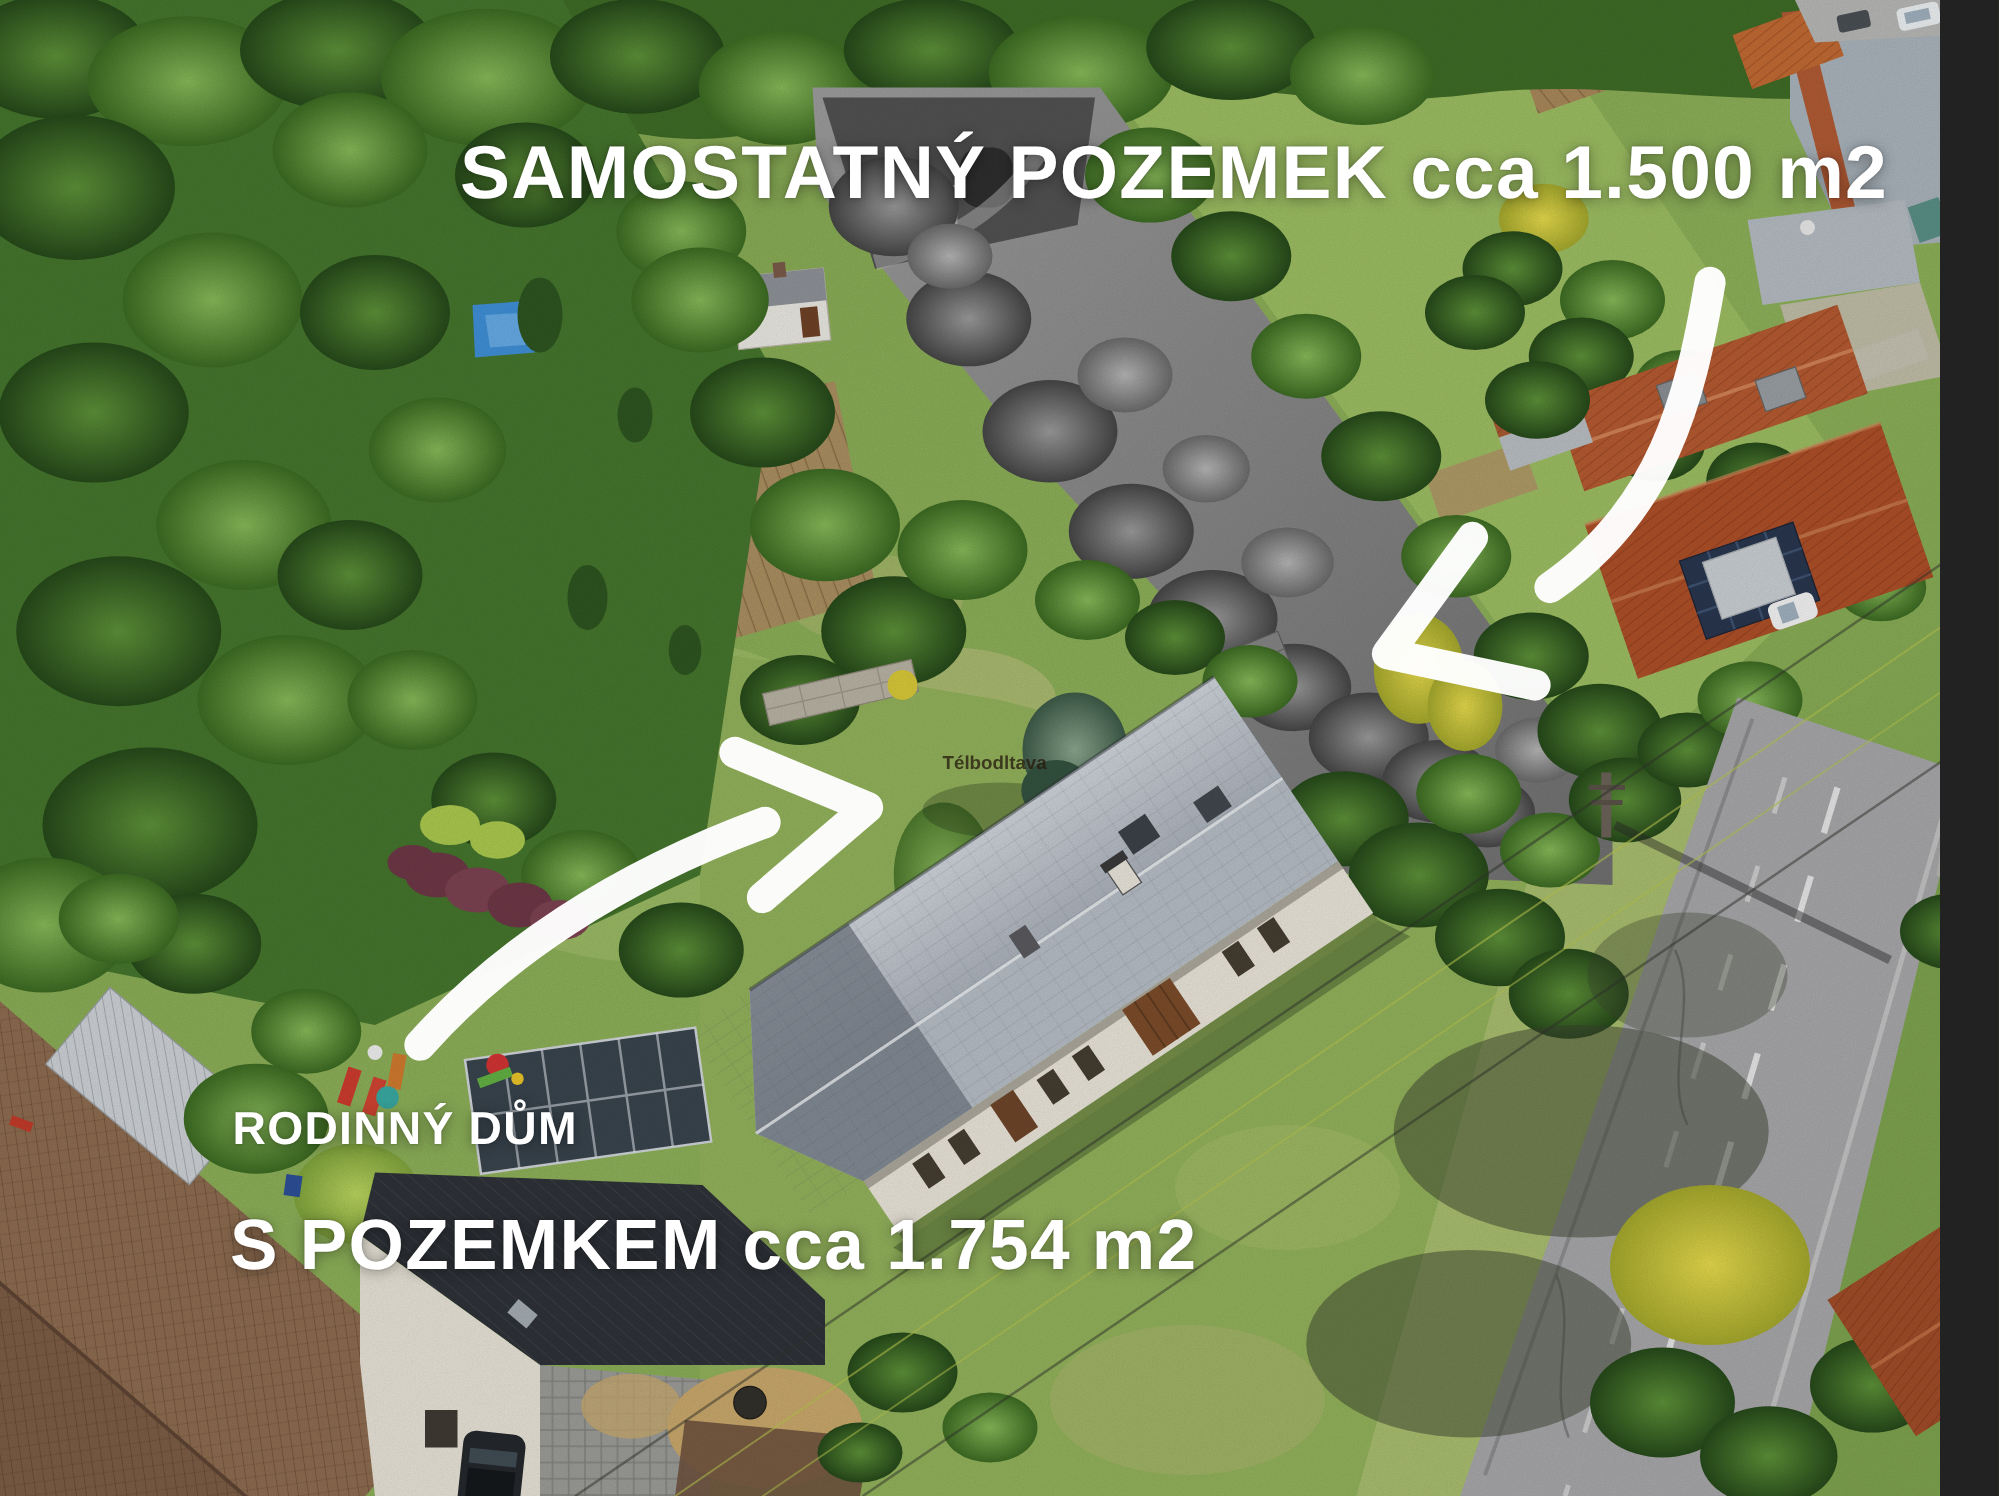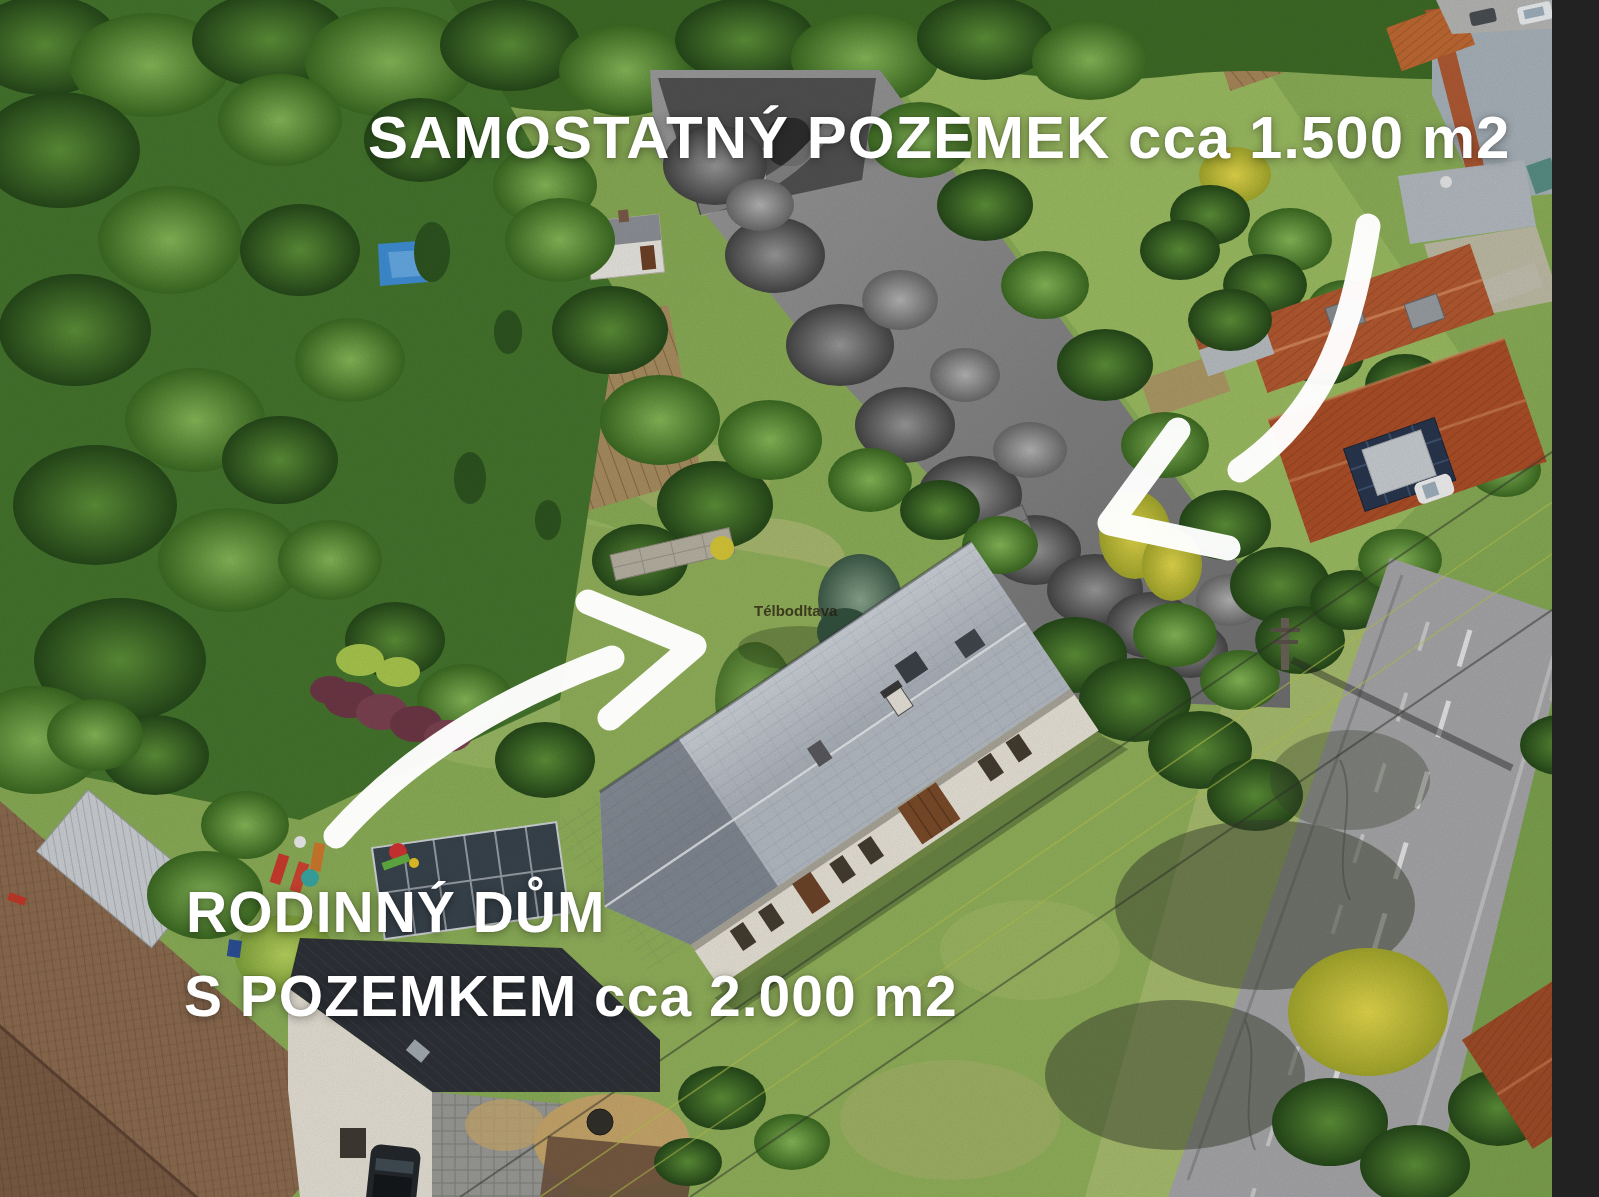--- a/index.html
+++ b/index.html
@@ -2,21 +2,21 @@
 <html><head>
 <meta charset="utf-8">
 <style>
   html,body{margin:0;padding:0;background:#222;}
   .stage{position:relative;width:1552px;height:1197px;overflow:hidden;
          font-family:"Liberation Sans","DejaVu Sans",sans-serif;background:#7fa24e;}
   .stage svg{position:absolute;left:0;top:0;width:1599px;height:1197px;display:block;}
   .ov{position:absolute;color:#fff;font-weight:700;white-space:nowrap;line-height:1;
       letter-spacing:1px;text-shadow:0 2px 10px rgba(0,0,0,.35),0 0 2px rgba(0,0,0,.25);}
   .ov-top{left:368px;top:108px;font-size:60px;}
-  .ov-l1{left:186px;top:884px;font-size:57px;}
+  .ov-l1{left:186px;top:884px;font-size:37px;}
   .ov-l2{left:184px;top:968px;font-size:57px;}
   .wm{position:absolute;left:754px;top:586px;font-size:15px;font-weight:700;
       color:rgba(38,27,14,.78);filter:blur(.6px);letter-spacing:0;margin-top:16px;}
 </style>
 </head>
 <body>
 
 <div class="stage">
 <svg viewBox="0 0 1599 1197" aria-hidden="true">
   <defs>
@@ -449,15 +449,15 @@
     </g>
     <g>
       <path d="M336,836 C400,764 492,702 612,658"></path>
       <path d="M588,602 L694,646 L610,718"></path>
     </g>
   </g>
 </svg>
 
 <div class="ov ov-top">SAMOSTATNÝ POZEMEK cca 1.500 m2</div>
 <div class="ov ov-l1">RODINNÝ DŮM</div>
-<div class="ov ov-l2">S POZEMKEM cca 2.000 m2</div>
+<div class="ov ov-l2">S POZEMKEM cca 1.754 m2</div>
 <div class="wm">Télbodltava</div>
 </div>
 
 </body></html>

